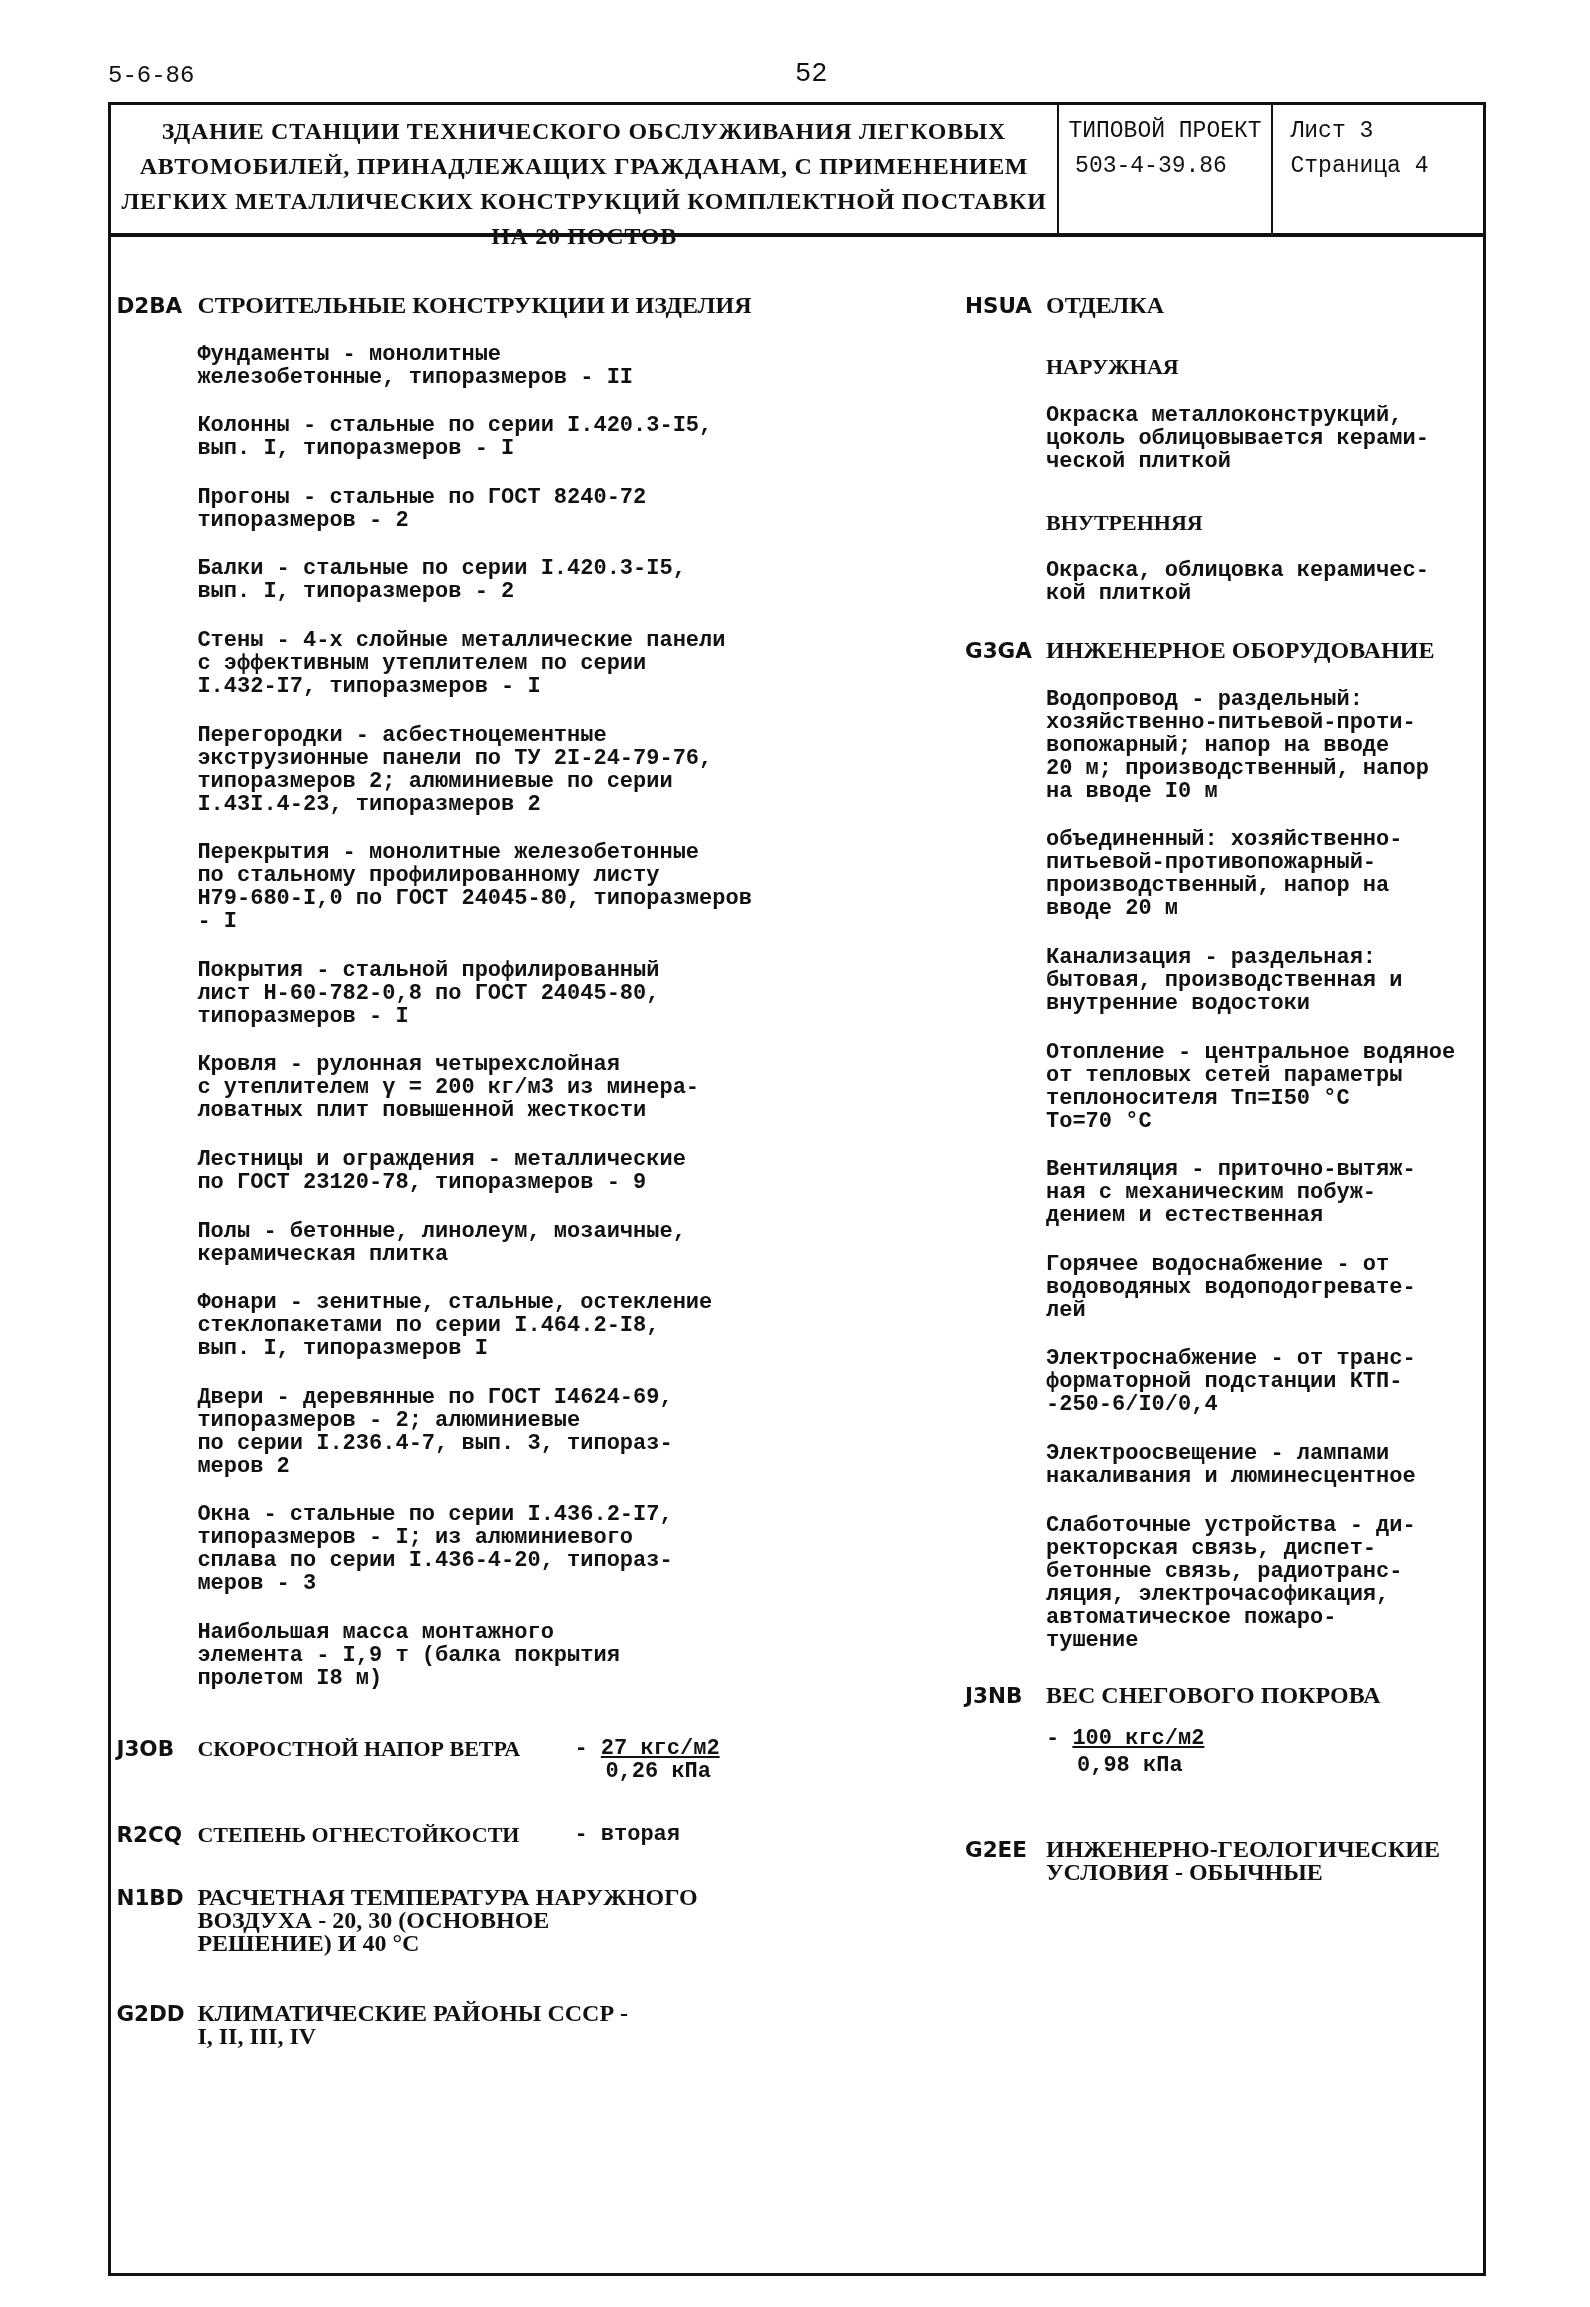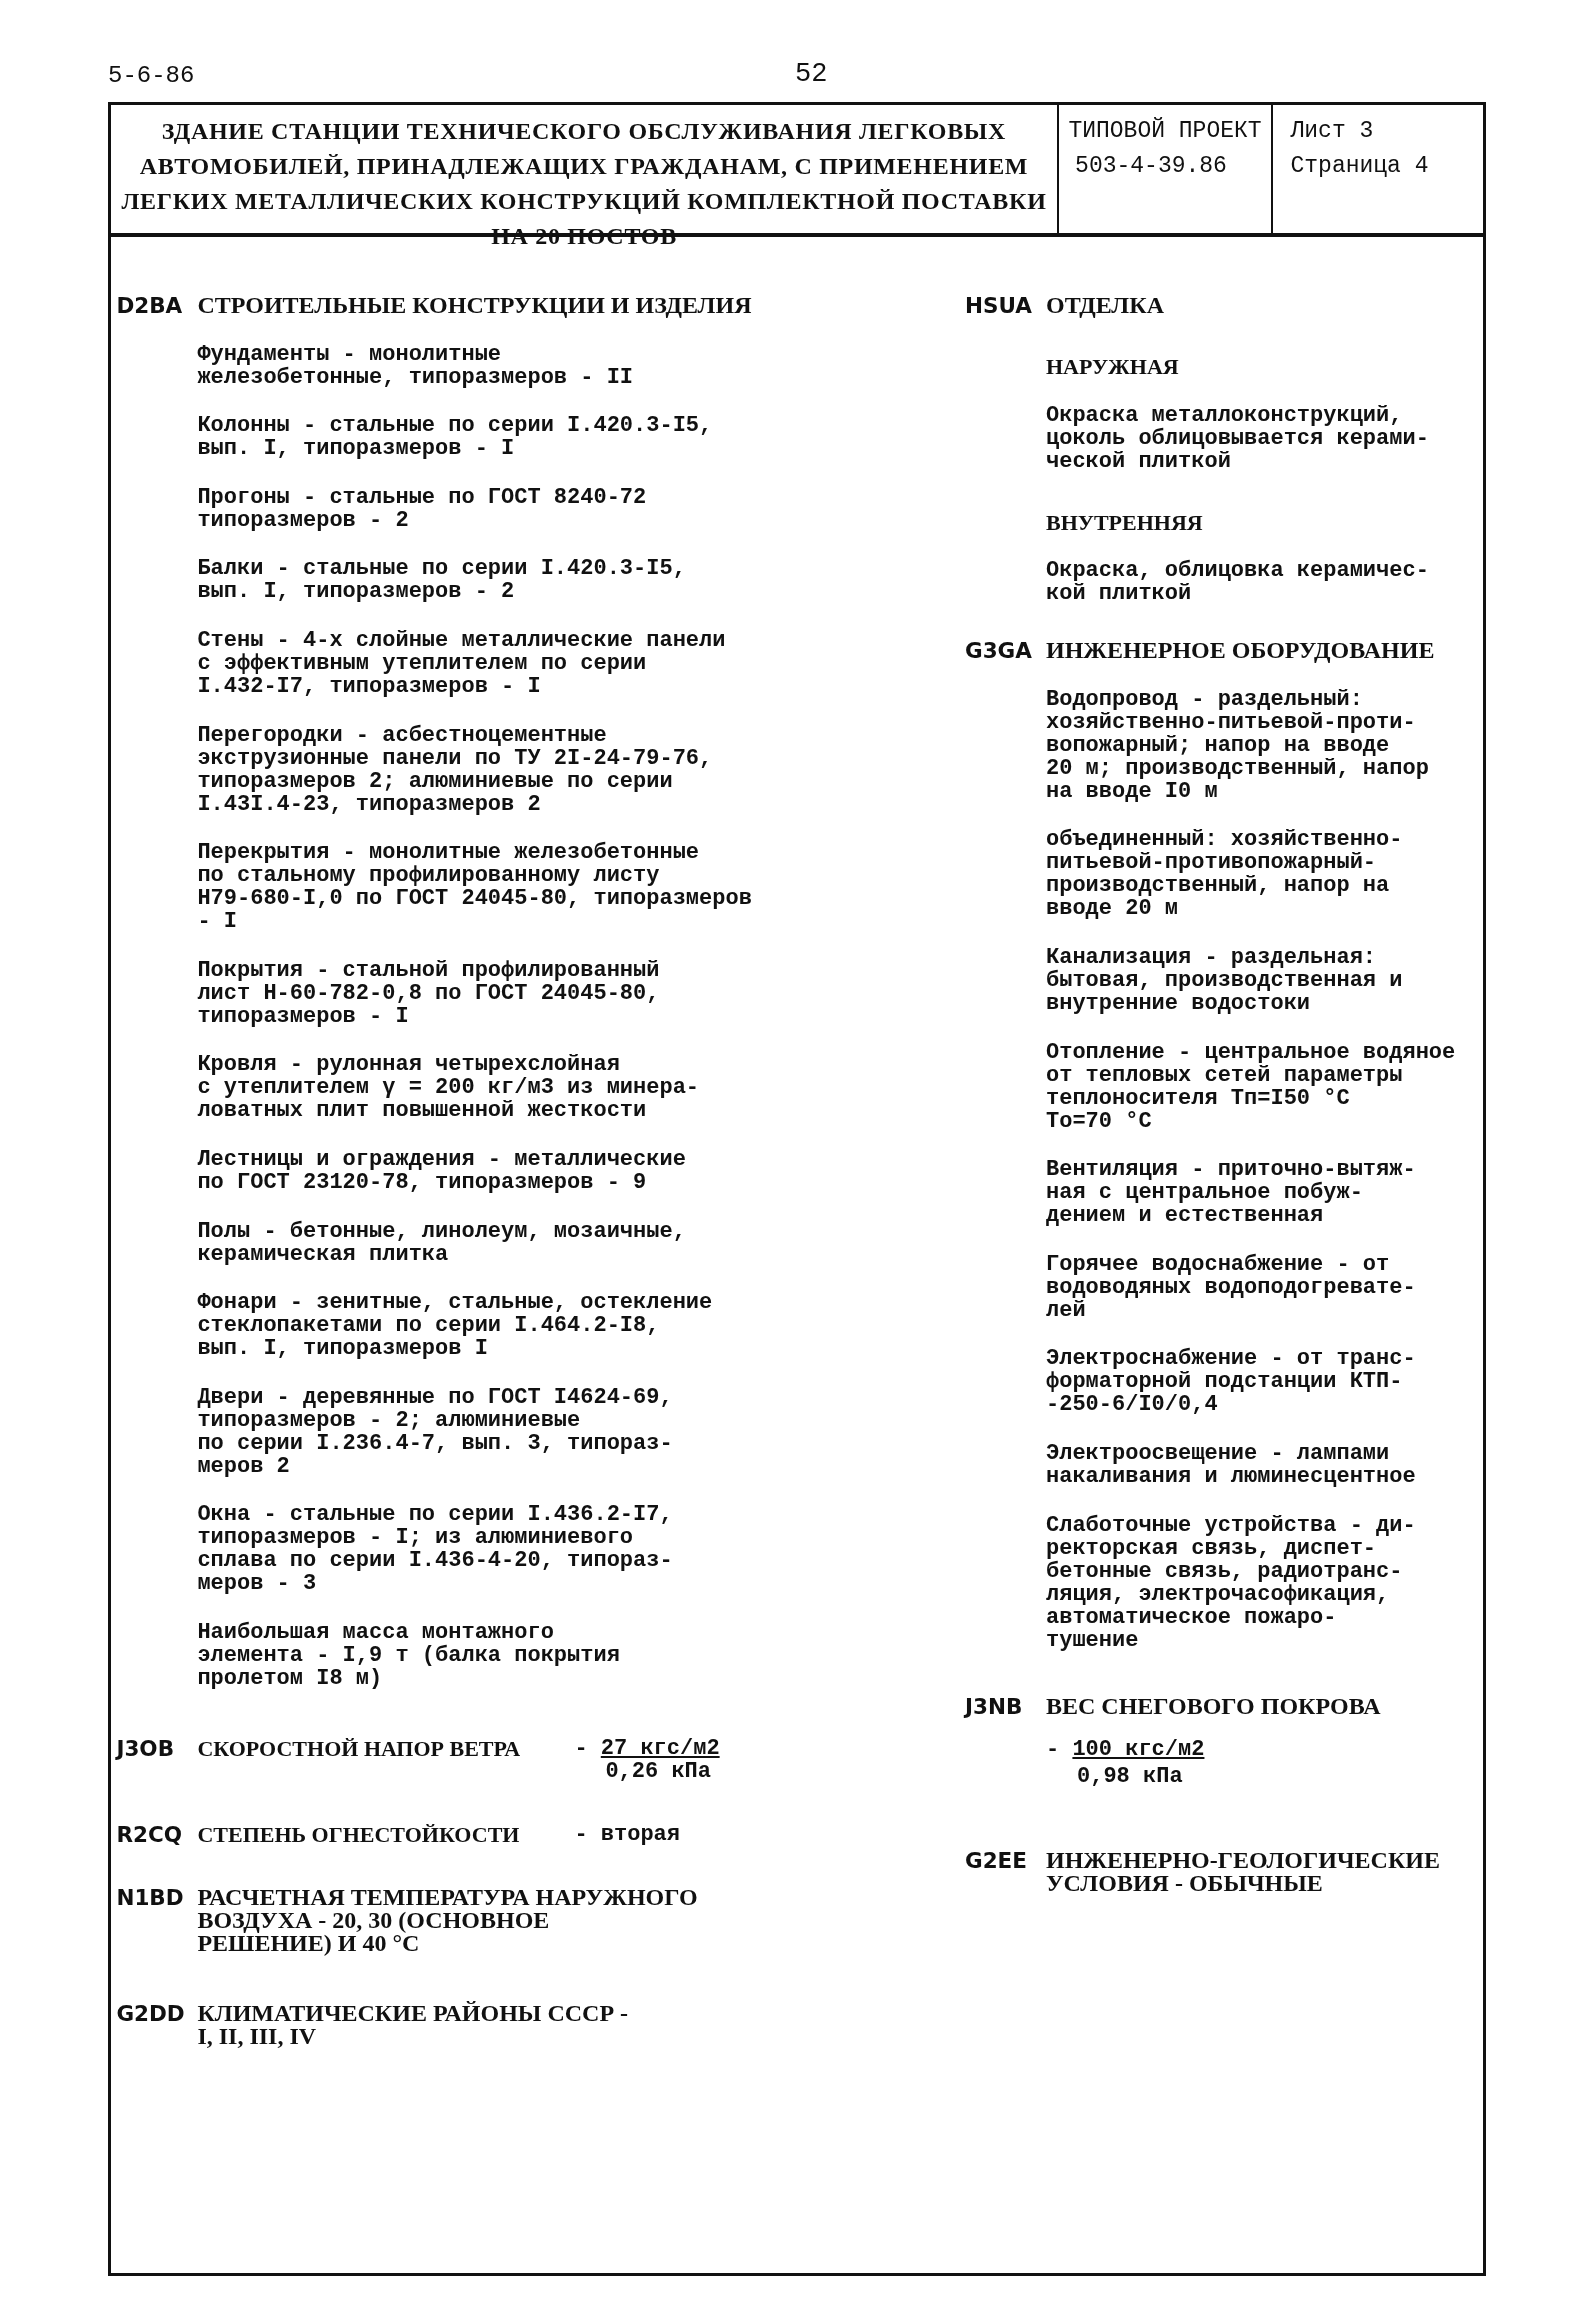--- a/index.html
+++ b/index.html
@@ -178,39 +178,39 @@
 производственный, напор на
 вводе 20 м</div>
       <div class="item">Канализация - раздельная:
 бытовая, производственная и
 внутренние водостоки</div>
       <div class="item">Отопление - центральное водяное
 от тепловых сетей параметры
 теплоносителя Тп=I50 °С
 То=70 °С</div>
       <div class="item">Вентиляция - приточно-вытяж-
-ная с центральное побуж-
+ная с механическим побуж-
 дением и естественная</div>
       <div class="item">Горячее водоснабжение - от
 водоводяных водоподогревате-
 лей</div>
       <div class="item">Электроснабжение - от транс-
 форматорной подстанции КТП-
 -250-6/I0/0,4</div>
       <div class="item">Электроосвещение - лампами
 накаливания и люминесцентное</div>
       <div class="item">Слаботочные устройства - ди-
 ректорская связь, диспет-
 бетонные связь, радиотранс-
 ляция, электрочасофикация,
 автоматическое пожаро-
 тушение</div>
     </div>
 
-    <div class="section" style="margin-top:43px">
+    <div class="section" style="margin-top:32px">
       <span class="code">J3NB</span>
       <div class="section-title">ВЕС СНЕГОВОГО ПОКРОВА</div>
       <div class="vals" style="margin-left:81px;margin-top:20px">
         <div>- <span class="u">100 кгс/м2</span></div>
         <div style="padding-left:31px;margin-top:4px">0,98 кПа</div>
       </div>
     </div>
 
     <div class="section" style="margin-top:61px">
       <span class="code">G2EE</span>

